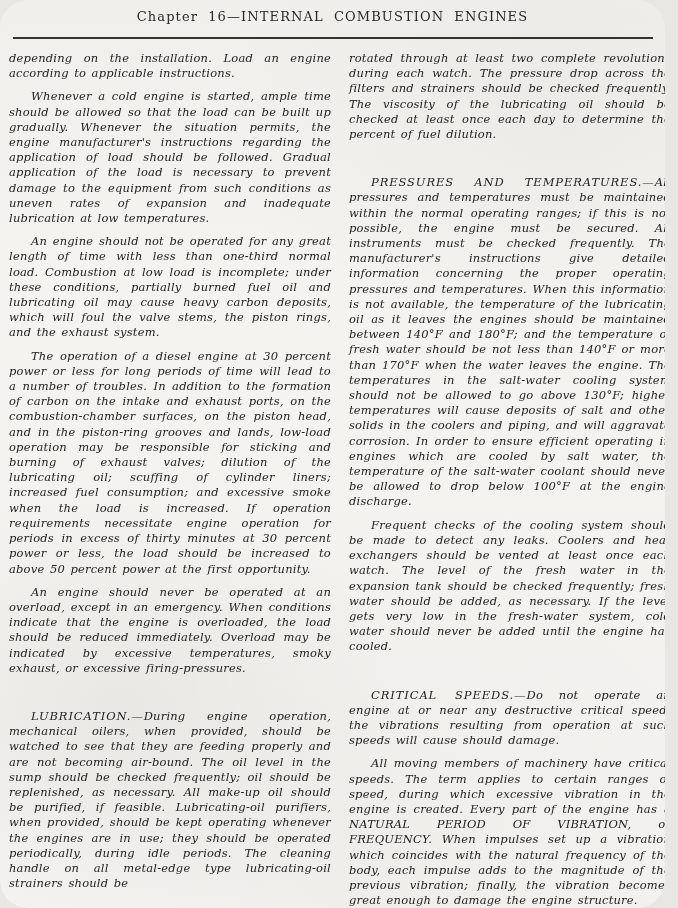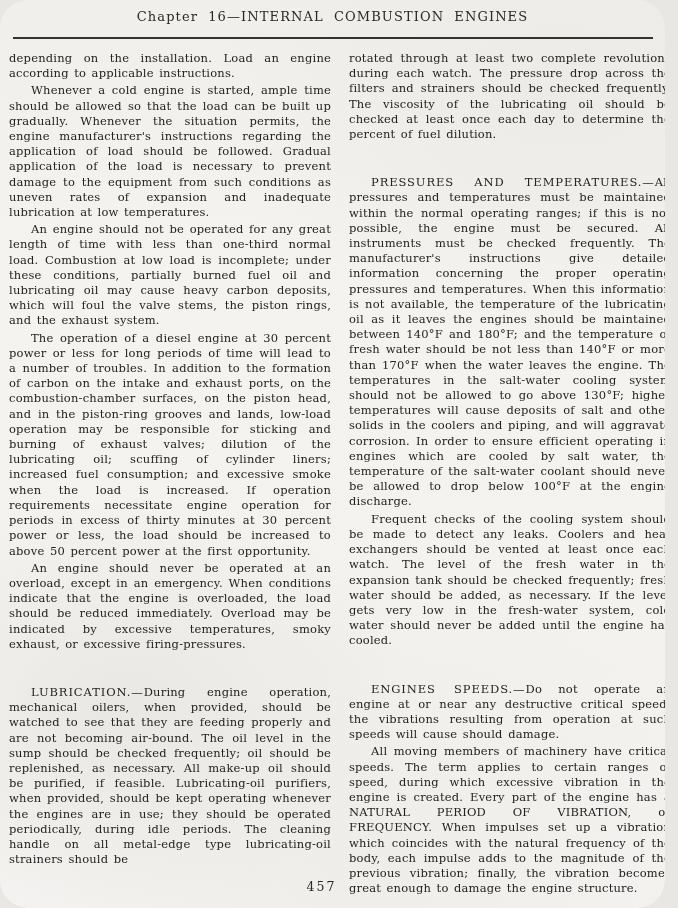--- a/index.html
+++ b/index.html
@@ -45,31 +45,32 @@
     position: absolute;
     top: 51px;
     left: 9px;
     right: 8px;
     display: flex;
     gap: 18px;
   }
   .col {
     width: 322px;
     flex: 0 0 322px;
+    font-style: italic;
   }
   .col p {
     margin: 0;
     text-align: justify;
     font-size: 11.5px;
     line-height: 15.2px;
     letter-spacing: 0.2px;
     word-spacing: 1.6px;
     color: #242322;
   }
-  .col p + p { margin-top: 2px; }
+  .col p + p { margin-top: 8px; }
   .col p.indent { text-indent: 22px; }
   .col p.section-start { margin-top: 33px; }
   .runin {
     letter-spacing: 0.9px;
     word-spacing: 3px;
   }
   .page-number {
     position: absolute;
     bottom: 14px;
     left: 0;
@@ -97,21 +98,20 @@
       <p class="indent"><span>An engine should not be operated for any great length of time with less than one-third normal load. Combustion at low load is incomplete; under these conditions, partially burned fuel oil and lubricating oil may cause heavy carbon deposits, which will foul the valve stems, the piston rings, and the exhaust system.</span></p>
       <p class="indent"><span>The operation of a diesel engine at 30 percent power or less for long periods of time will lead to a number of troubles. In addition to the formation of carbon on the intake and exhaust ports, on the combustion-chamber surfaces, on the piston head, and in the piston-ring grooves and lands, low-load operation may be responsible for sticking and burning of exhaust valves; dilution of the lubricating oil; scuffing of cylinder liners; increased fuel consumption; and excessive smoke when the load is increased. If operation requirements necessitate engine operation for periods in excess of thirty minutes at 30 percent power or less, the load should be increased to above 50 percent power at the first opportunity.</span></p>
       <p class="indent"><span>An engine should never be operated at an overload, except in an emergency. When conditions indicate that the engine is overloaded, the load should be reduced immediately. Overload may be indicated by excessive temperatures, smoky exhaust, or excessive firing-pressures.</span></p>
       <p class="indent section-start"><span class="runin">LUBRICATION.—</span><span>During engine operation, mechanical oilers, when provided, should be watched to see that they are feeding properly and are not becoming air-bound. The oil level in the sump should be checked frequently; oil should be replenished, as necessary. All make-up oil should be purified, if feasible. Lubricating-oil purifiers, when provided, should be kept operating whenever the engines are in use; they should be operated periodically, during idle periods. The cleaning handle on all metal-edge type lubricating-oil strainers should be</span></p>
     </div>
 
     <div class="col">
       <p><span>rotated through at least two complete revolutions during each watch. The pressure drop across the filters and strainers should be checked frequently. The viscosity of the lubricating oil should be checked at least once each day to determine the percent of fuel dilution.</span></p>
       <p class="indent section-start"><span class="runin">PRESSURES AND TEMPERATURES.—</span><span>All pressures and temperatures must be maintained within the normal operating ranges; if this is not possible, the engine must be secured. All instruments must be checked frequently. The manufacturer's instructions give detailed information concerning the proper operating pressures and temperatures. When this information is not available, the temperature of the lubricating oil as it leaves the engines should be maintained between 140°F and 180°F; and the temperature of fresh water should be not less than 140°F or more than 170°F when the water leaves the engine. The temperatures in the salt-water cooling system should not be allowed to go above 130°F; higher temperatures will cause deposits of salt and other solids in the coolers and piping, and will aggravate corrosion. In order to ensure efficient operating in engines which are cooled by salt water, the temperature of the salt-water coolant should never be allowed to drop below 100°F at the engine discharge.</span></p>
       <p class="indent"><span>Frequent checks of the cooling system should be made to detect any leaks. Coolers and heat exchangers should be vented at least once each watch. The level of the fresh water in the expansion tank should be checked frequently; fresh water should be added, as necessary. If the level gets very low in the fresh-water system, cold water should never be added until the engine has cooled.</span></p>
-      <p class="indent section-start"><span class="runin">ENGINES SPEEDS.—</span><span>Do not operate an engine at or near any destructive critical speed; the vibrations resulting from operation at such speeds will cause should damage.</span></p>
+      <p class="indent section-start"><span class="runin">CRITICAL SPEEDS.—</span><span>Do not operate an engine at or near any destructive critical speed; the vibrations resulting from operation at such speeds will cause should damage.</span></p>
       <p class="indent"><span>All moving members of machinery have critical speeds. The term applies to certain ranges of speed, during which excessive vibration in the engine is created. Every part of the engine has a NATURAL PERIOD OF VIBRATION, or FREQUENCY. When impulses set up a vibration which coincides with the natural frequency of the body, each impulse adds to the magnitude of the previous vibration; finally, the vibration becomes great enough to damage the engine structure.</span></p>
     </div>
 
   </div>
 
-  <div class="page-number">457</div>
 
 </div>
 
 </body></html>

